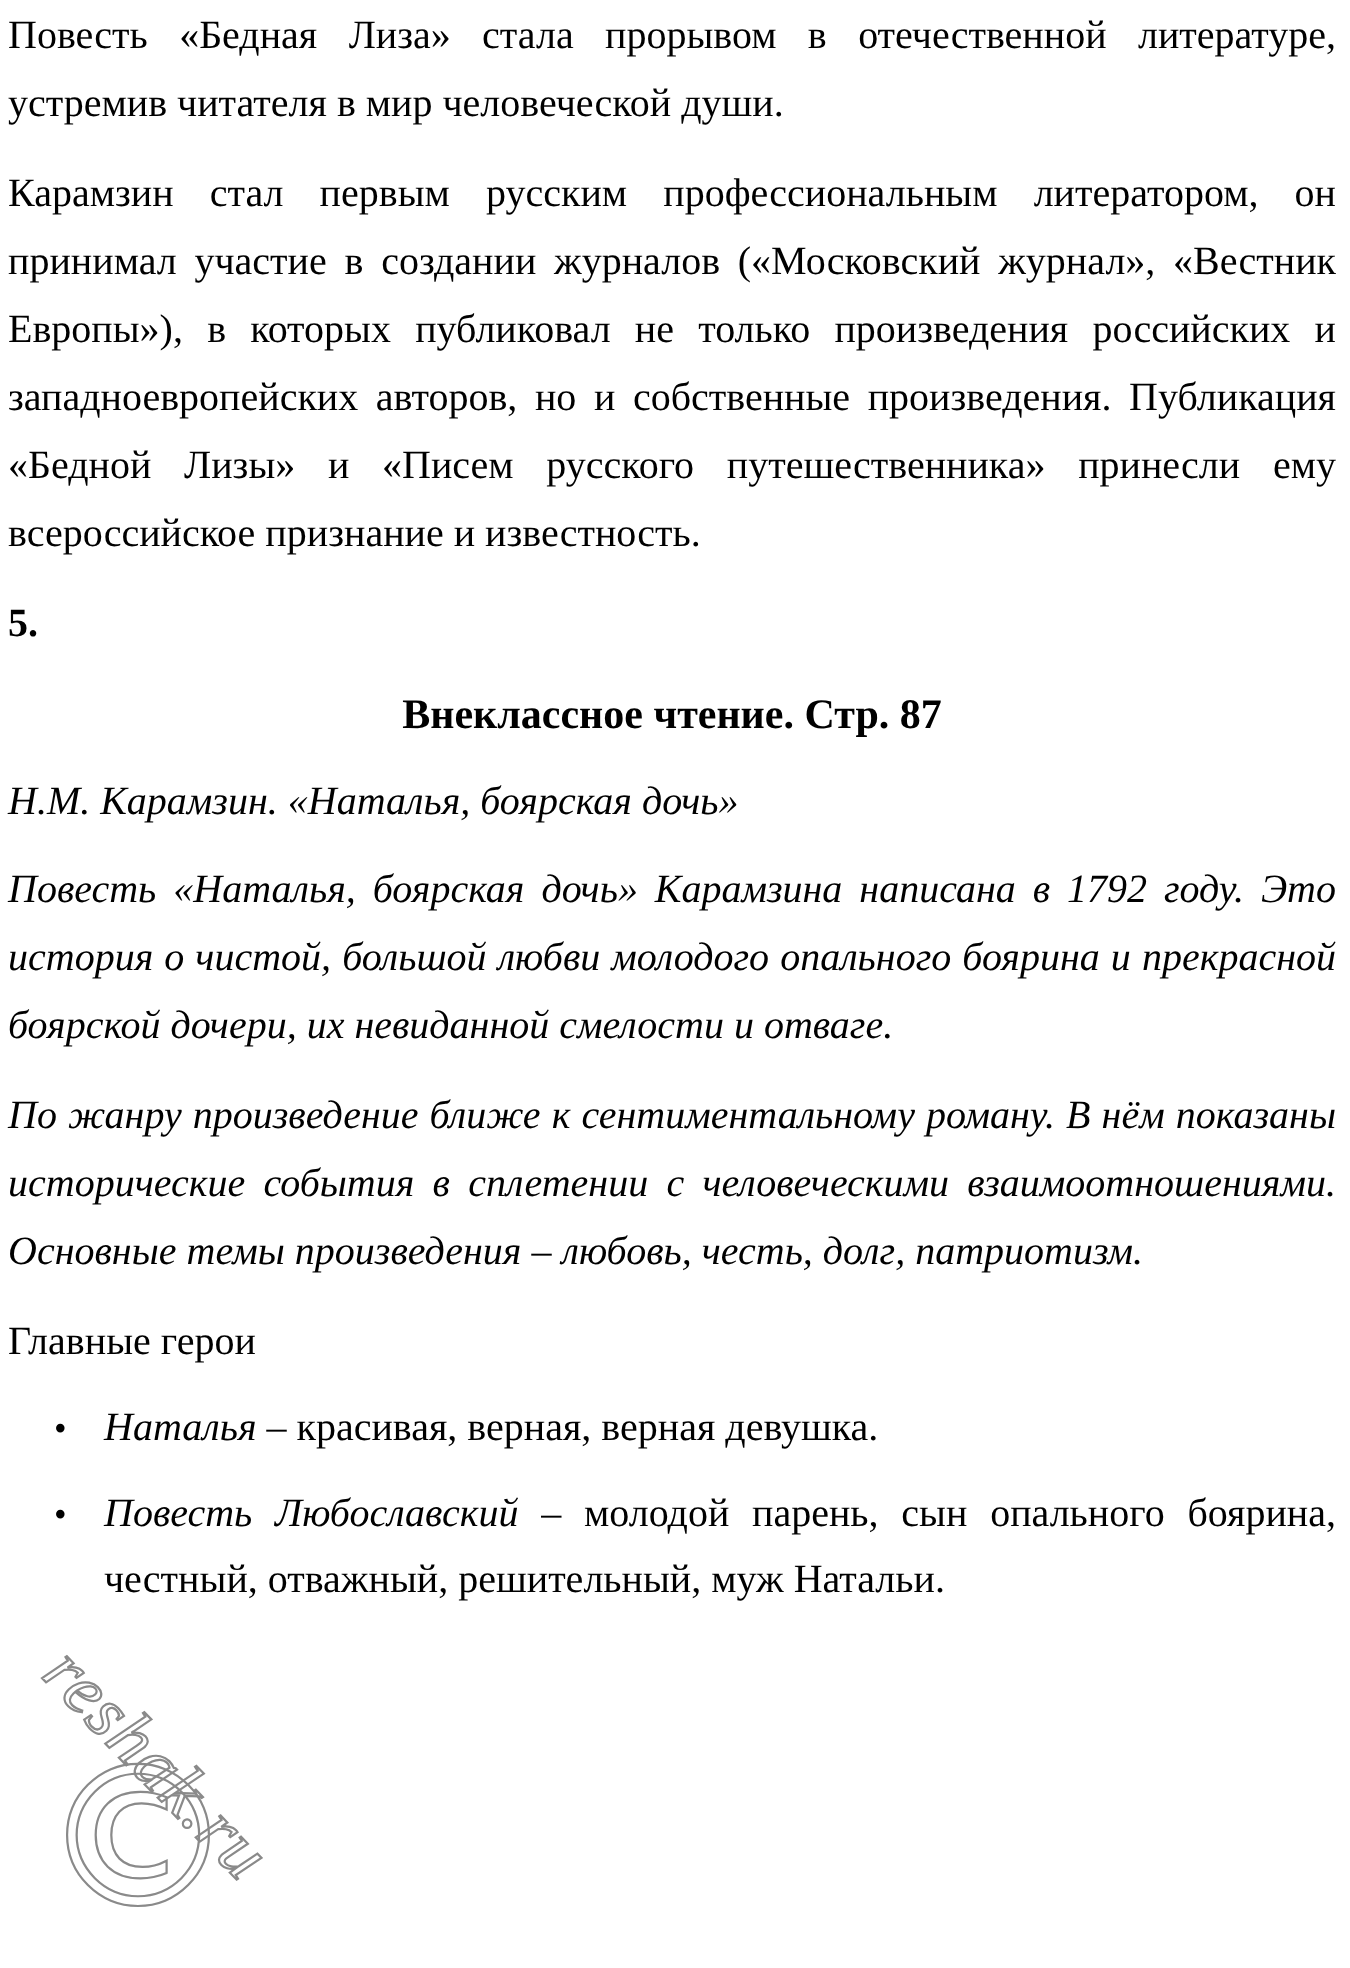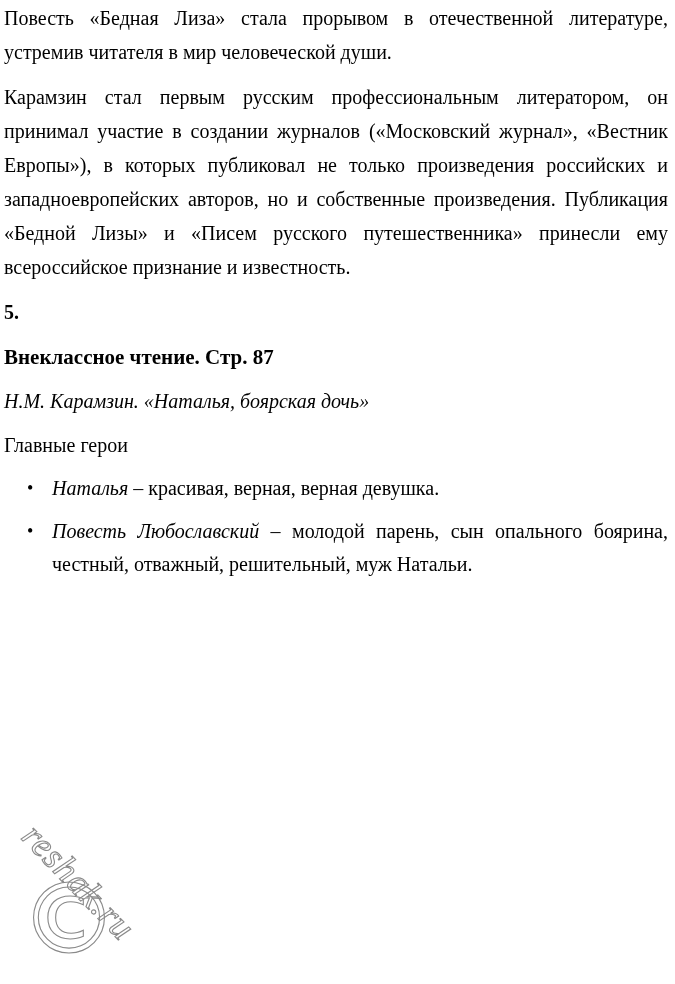--- a/index.html
+++ b/index.html
@@ -29,21 +29,21 @@
     text-align: justify;
     font-family: Liberation Serif, serif;
   }
   .bold { font-weight: bold; }
   .italic { font-style: italic; }
   .section-heading {
     margin: 0 0 10px 0;
     line-height: 34px;
     font-weight: bold;
     font-size: 21px;
-    text-align: left;
+    text-align: center;
   }
   .work-title {
     margin: 0 0 10px 0;
     line-height: 34px;
     font-style: italic;
     text-align: left;
   }
   .heroes-heading {
     margin: 0 0 10px 0;
     line-height: 34px;
@@ -84,21 +84,23 @@
   <p class="para">Карамзин стал первым русским профессиональным литератором, он принимал участие в создании журналов («Московский журнал», «Вестник Европы»), в которых публиковал не только произведения российских и западноевропейских авторов, но и собственные произведения. Публикация «Бедной Лизы» и «Писем русского путешественника» принесли ему всероссийское признание и известность.</p>
 
   <p class="para bold">5.</p>
 
 
 
   <h2 class="section-heading">Внеклассное чтение. Стр. 87</h2>
 
   <p class="work-title">Н.М. Карамзин. «Наталья, боярская дочь»</p>
 
+  <p class="para italic">Повесть «Наталья, боярская дочь» Карамзина написана в 1792 году. Это история о чистой, большой любви молодого опального боярина и прекрасной боярской дочери, их невиданной смелости и отваге.</p>
 
+  <p class="para italic">По жанру произведение ближе к сентиментальному роману. В нём показаны исторические события в сплетении с человеческими взаимоотношениями. Основные темы произведения – любовь, честь, долг, патриотизм.</p>
 
   <p class="heroes-heading">Главные герои</p>
 
   <ul class="heroes-list">
     <li>
       <span class="bullet">•</span>
       <span class="italic">Наталья</span>
       <span>– красивая, верная, верная девушка.</span>
     </li>
     <li>

